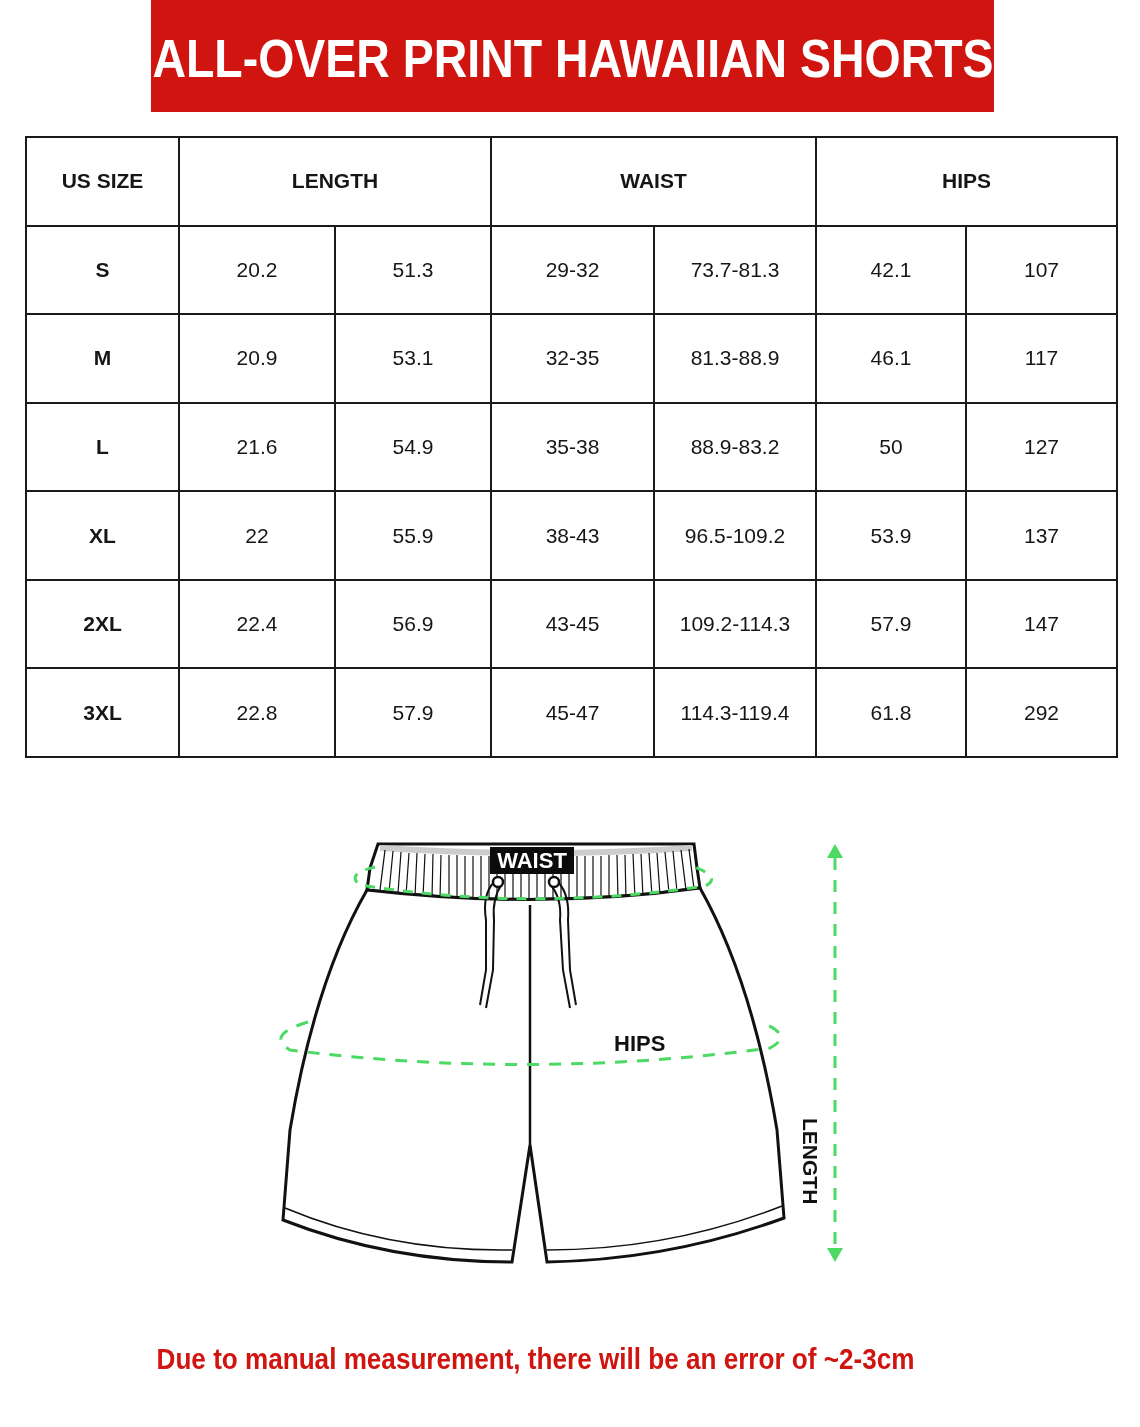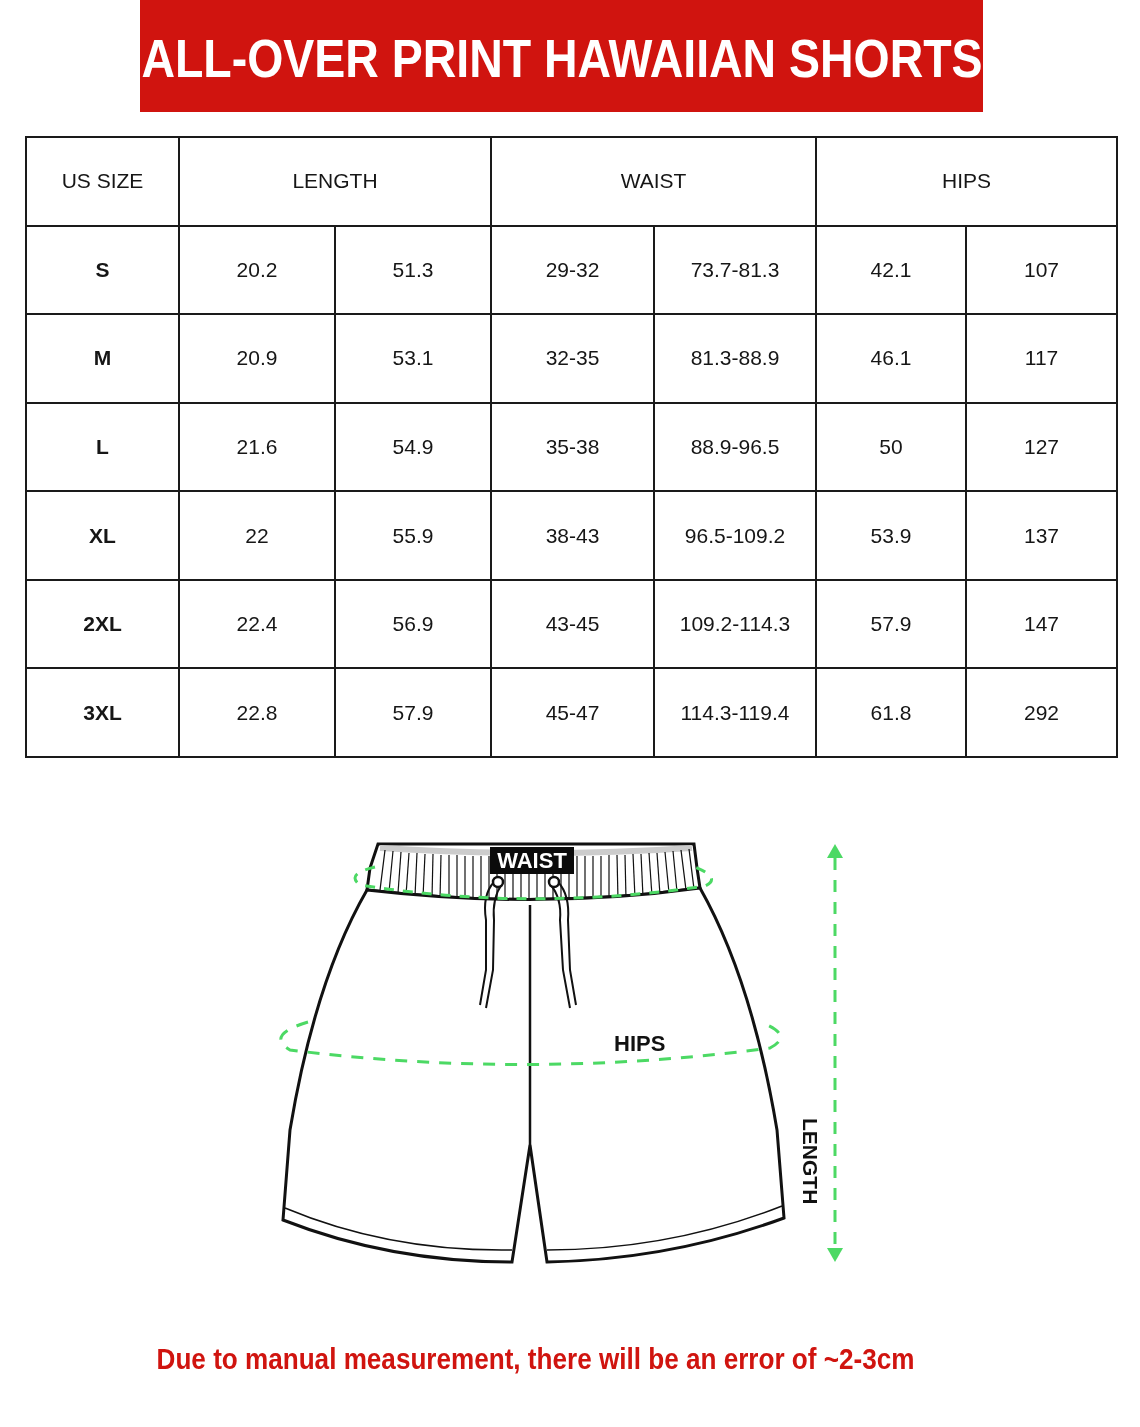--- a/index.html
+++ b/index.html
@@ -1,38 +1,38 @@
 <!DOCTYPE html>
 <html><head>
 <meta charset="utf-8">
 <style>
   * { box-sizing: border-box; margin: 0; padding: 0; }
   html, body { width: 1140px; height: 1427px; background: #ffffff; overflow: hidden; }
   body { position: relative; font-family: "Liberation Sans", sans-serif; color: #111; }
 
   .banner {
-    position: absolute; left: 140px; top: 0; width: 843px; height: 112px;
+    position: absolute; left: 151px; top: 0; width: 843px; height: 112px;
     background: #d0140f; display: flex; align-items: center; justify-content: center;
   }
   .banner-title {
     color: #ffffff; font-family: "Liberation Sans", sans-serif; font-weight: bold;
     font-size: 54px; letter-spacing: 0px; transform: scaleX(0.86); white-space: nowrap;
     margin-top: 4px;
   }
 
   table.size-table {
     position: absolute; left: 25px; top: 136px; width: 1091px; height: 622px;
     border-collapse: collapse; table-layout: fixed;
   }
   table.size-table td {
     border: 2px solid #1a1a1a; text-align: center; vertical-align: middle;
     font-size: 21px; font-family: "Liberation Sans", sans-serif; color: #161616;
     height: 62px; padding: 0;
   }
-  td.hdr { font-weight: normal; font-size: 21px; }
+  td.hdr { font-weight: bold; font-size: 21px; }
   td.size-cell { font-weight: bold; }
 
   .diagram {
     position: absolute; left: 250px; top: 800px; width: 640px; height: 505px;
   }
   .diagram svg { position: absolute; left: 0; top: 0; }
 
   .lbl-waist {
     position: absolute; left: 240px; top: 47px; width: 84px; height: 27px;
     background: #0b0b0b; color: #ffffff; font-weight: bold; font-size: 22px;
@@ -92,21 +92,21 @@
       <td>32-35</td>
       <td>81.3-88.9</td>
       <td>46.1</td>
       <td>117</td>
     </tr>
     <tr>
       <td class="size-cell">L</td>
       <td>21.6</td>
       <td>54.9</td>
       <td>35-38</td>
-      <td>88.9-96.5</td>
+      <td>88.9-83.2</td>
       <td>50</td>
       <td>127</td>
     </tr>
     <tr>
       <td class="size-cell">XL</td>
       <td>22</td>
       <td>55.9</td>
       <td>38-43</td>
       <td>96.5-109.2</td>
       <td>53.9</td>

